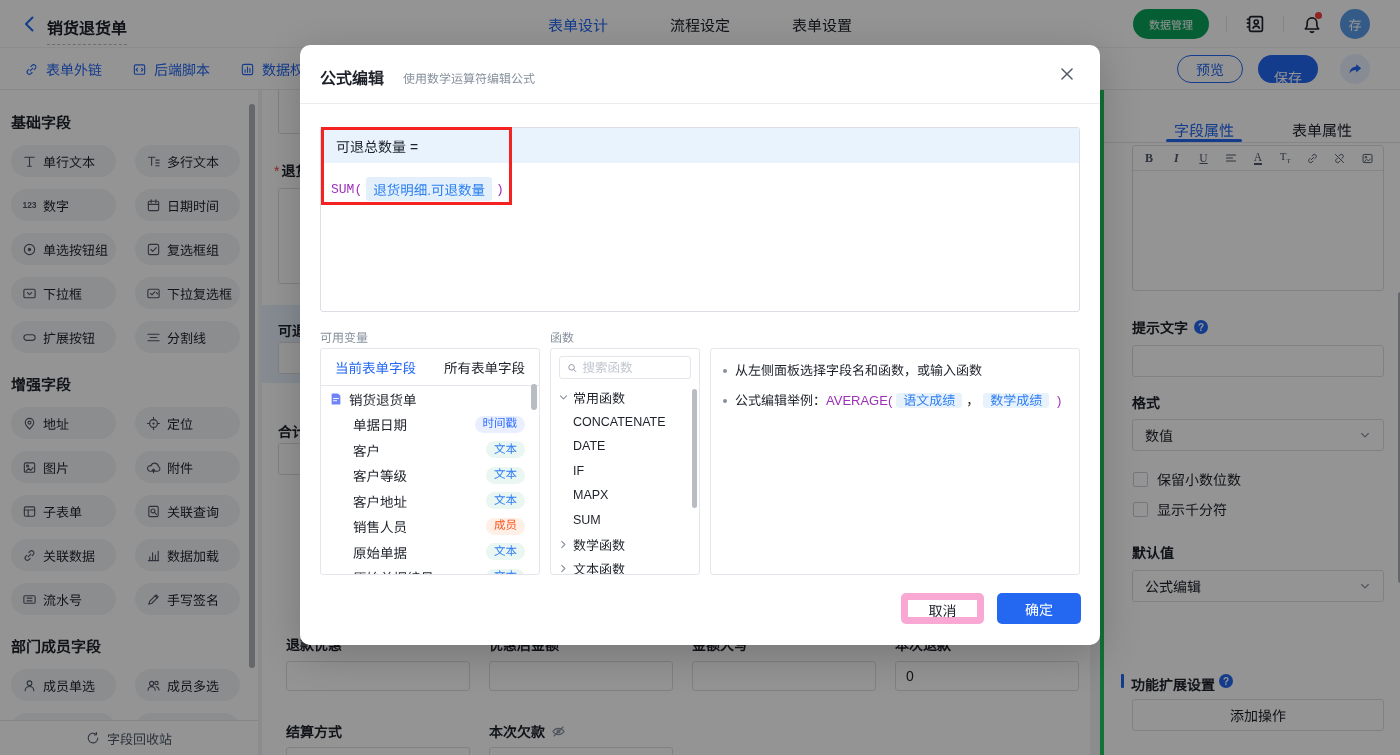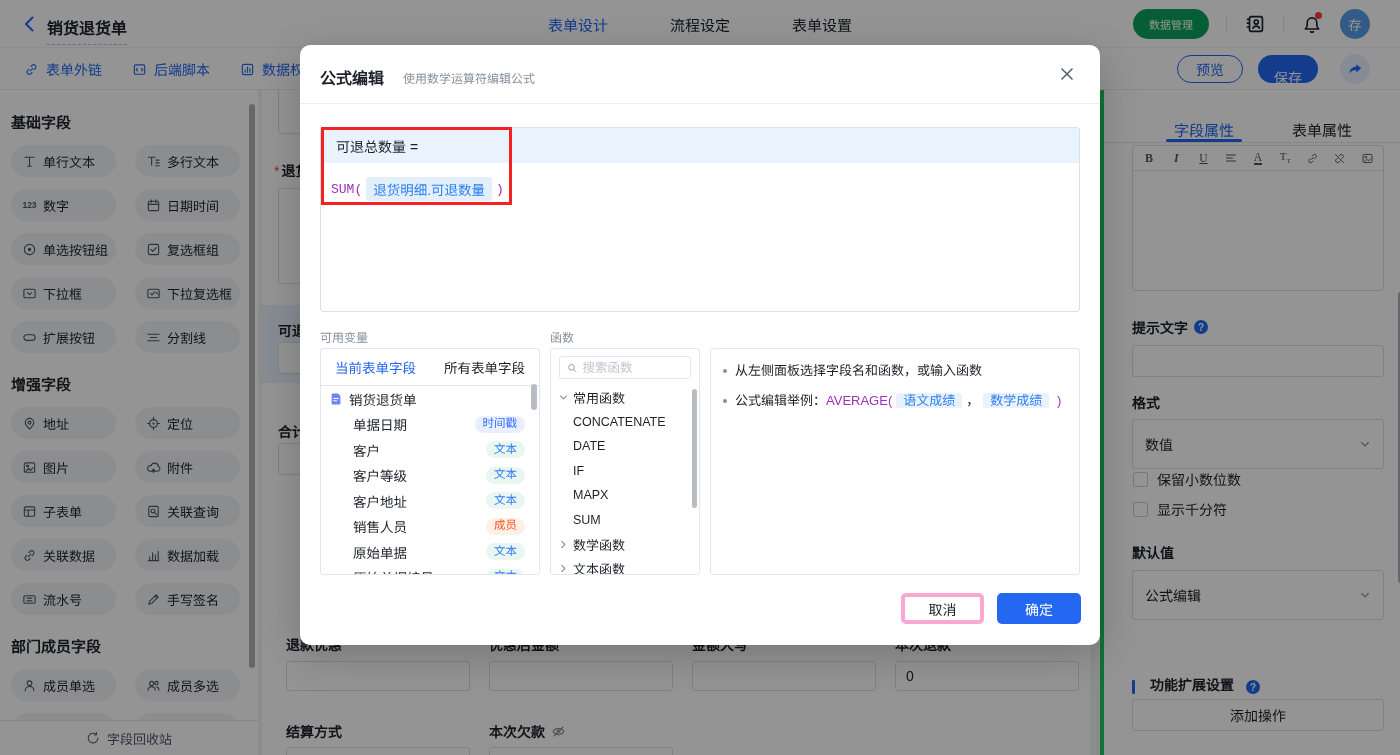--- a/index.html
+++ b/index.html
@@ -57,26 +57,26 @@
   .prop-tab { position:absolute; top:29px; font-size:15px; cursor:pointer; }
   #prop-tab-active { color:#2468f2; font-weight:500; }
   #prop-tab-underline { position:absolute; left:62px; top:49px; width:76px; height:3px; background:#2468f2; border-radius:2px; }
   #prop-tabs-border { position:absolute; left:0; top:52px; width:300px; height:1px; background:#e5e6eb; }
   #rt-editor { position:absolute; left:28px; top:55px; width:252px; height:146px; border:1px solid #dcdfe6; border-radius:3px; }
   #rt-toolbar { height:25px; border-bottom:1px solid #e5e6eb; display:flex; align-items:center; justify-content:space-between; padding:0 9px; color:#4e5969; }
   .rt-ic { font-size:12px; color:#4e5969; cursor:pointer; display:inline-flex; align-items:center; justify-content:center; width:14px; height:14px; font-family:"Liberation Serif", serif; }
   .prop-label { position:absolute; left:28px; font-size:14px; font-weight:600; color:#1d2129; display:flex; align-items:center; gap:6px; }
   .help-ic { width:14px; height:14px; border-radius:50%; background:#2468f2; color:#fff; font-size:10px; font-weight:700; display:inline-flex; align-items:center; justify-content:center; cursor:pointer; }
   .prop-input { position:absolute; left:28px; width:252px; height:32px; border:1px solid #dcdfe6; border-radius:3px; background:#fff; }
-  .prop-select { position:absolute; left:28px; width:252px; height:50px; border:1px solid #dcdfe6; border-radius:3px; background:#fff; display:flex; align-items:center; justify-content:space-between; padding:0 12px; font-size:14px; color:#1d2129; cursor:pointer; }
+  .prop-select { position:absolute; left:28px; width:252px; height:32px; border:1px solid #dcdfe6; border-radius:3px; background:#fff; display:flex; align-items:center; justify-content:space-between; padding:0 12px; font-size:14px; color:#1d2129; cursor:pointer; }
   .chk-row { position:absolute; left:29px; display:flex; align-items:center; gap:9px; font-size:14px; color:#1d2129; }
   .chk-box { width:15px; height:15px; border:1px solid #c9cdd4; border-radius:2px; background:#fff; cursor:pointer; }
   .prop-btn { position:absolute; left:28px; width:252px; height:32px; border:1px solid #dcdfe6; border-radius:3px; background:#fff; font-size:14px; color:#1d2129; display:flex; align-items:center; justify-content:center; gap:6px; cursor:pointer; font-family:inherit; }
   .fx { font-family:"Liberation Serif", serif; font-style:italic; font-size:14px; }
-  #ext-title { position:absolute; left:28px; top:584px; font-size:14px; font-weight:600; display:flex; align-items:flex-end; gap:12px; }
+  #ext-title { position:absolute; left:17px; top:584px; font-size:14px; font-weight:600; display:flex; align-items:flex-start; gap:4px; }
   #ext-bar { width:3px; height:14px; background:#2468f2; border-radius:1px; margin-right:3px; }
   #props-sb { position:absolute; left:294px; top:202px; width:5px; height:291px; background:#aeb1b8; border-radius:2.5px; }
 
   
   #overlay { position:absolute; left:0; top:0; width:1400px; height:755px; background:rgba(0,0,0,0.42); z-index:40; }
   #modal { position:absolute; left:300px; top:45px; width:800px; height:600px; background:#fff; border-radius:10px; z-index:50; box-shadow:0 10px 40px rgba(0,0,0,.2); }
   #modal-header { position:absolute; left:0; top:0; width:800px; height:59px; border-bottom:1px solid #ebedf0; }
   #modal-title { position:absolute; left:20px; top:20px; font-size:16px; font-weight:600; color:#1d2129; }
   #modal-subtitle { position:absolute; left:103px; top:24px; font-size:12px; color:#86909c; }
   #modal-close { position:absolute; right:24px; top:20px; width:18px; height:18px; color:#4e5969; cursor:pointer; }
@@ -112,21 +112,21 @@
   .fn-group .chev { color:#86909c; }
   .fn-item { height:24.5px; display:flex; align-items:center; padding-left:22px; font-size:12.5px; color:#1d2129; cursor:pointer; font-family:"Liberation Sans", sans-serif; }
 
   #tips-panel { left:410px; width:370px; }
   .tip-row { display:flex; margin:13px 14px 0 12px; font-size:13px; color:#1d2129; line-height:17px; }
   .tip-row .dot { width:4px; height:4px; border-radius:50%; background:#86909c; margin:7px 8px 0 0; flex:none; }
   .tip-tag { background:#e7f2fd; color:#2e7ff0; border-radius:3px; padding:0px 7px; margin:0 4px; font-size:13px; }
   .tip-fn { color:#9e30b8; }
 
   #modal-footer { position:absolute; right:19px; bottom:21px; display:flex; gap:13px; }
-  #cancel-btn { width:83px; height:31px; background:#fff; border:4px solid #f9a8d4; border-radius:5px; font-size:14px; color:#1d2129; cursor:pointer; font-family:inherit; }
+  #cancel-btn { width:83px; height:31px; background:#fff; border:7px solid #f9a8d4; border-radius:5px; font-size:14px; color:#1d2129; cursor:pointer; font-family:inherit; }
   #confirm-btn { width:84px; height:31px; background:#2468f2; border:none; border-radius:5px; font-size:14px; color:#fff; cursor:pointer; font-family:inherit; }
 </style>
 </head>
 <body>
 
 <header id="topbar">
   <span id="back-btn">
     <svg width="20" height="20" viewBox="0 0 20 20">
         <path d="M12.5 3.5L6 10l6.5 6.5" fill="none" stroke="#2468f2" stroke-width="2" stroke-linecap="round" stroke-linejoin="round"></path>
       </svg>

